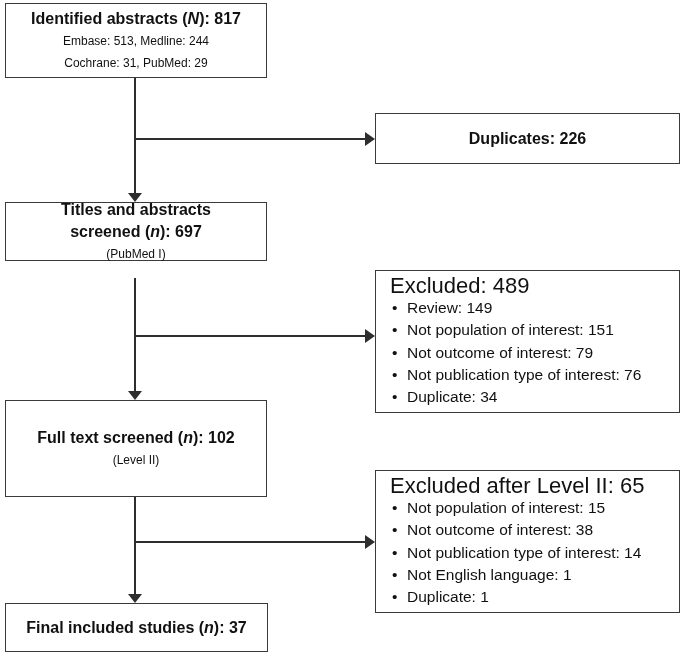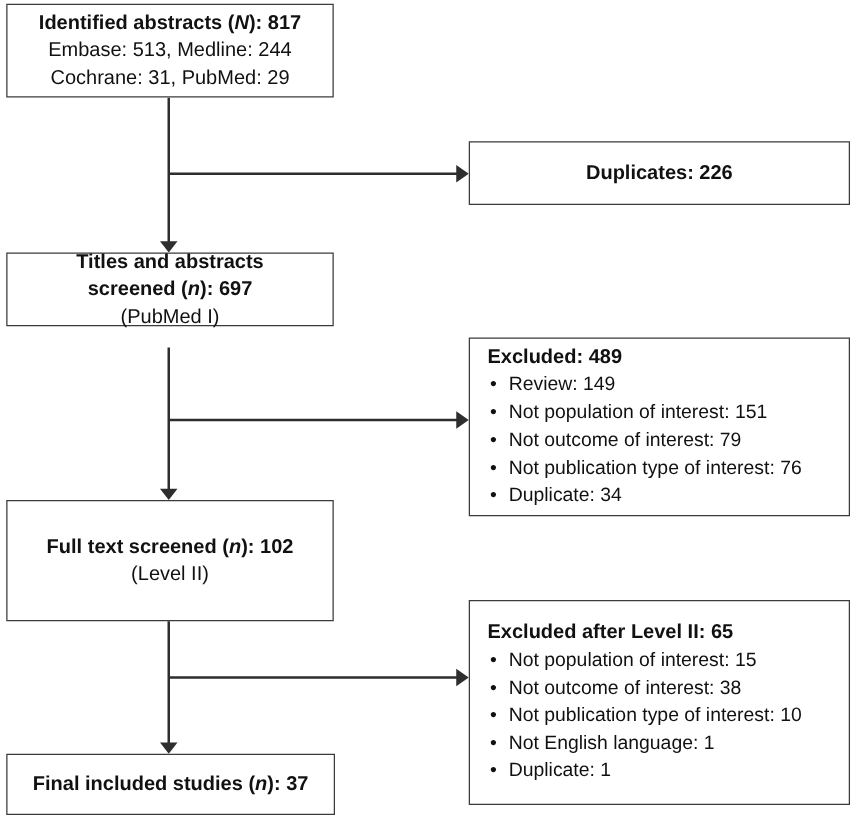--- a/index.html
+++ b/index.html
@@ -26,28 +26,28 @@
     border: 1.5px solid var(--border);
     background: var(--background);
     display: flex;
     flex-direction: column;
     justify-content: center;
   }
   .box.center { align-items: center; text-align: center; }
   .left-col { left: 5px; width: 262px; }
   .right-col { left: 375px; width: 305px; }
   .box .title { font-weight: bold; font-size: 16px; line-height: 22px; }
-  .box .subline { font-size: 16px; line-height: 22px; text-align: center; }
+  .box .subline { font-size: 12px; line-height: 22px; text-align: center; }
   .var-italic { font-style: italic; }
   .excl {
     padding: 4px 14px;
     font-size: 15.5px;
     line-height: 22.2px;
   }
-  .excl .heading { font-weight: bold; font-size: 16px; }
+  .excl .heading { font-weight: normal; font-size: 22px; }
   .excl ul { list-style: none; }
   .excl li { position: relative; padding-left: 17px; }
   .excl li::before { content: "\2022"; position: absolute; left: 2px; }
   .vline { position: absolute; width: 2px; background: var(--line); }
   .hline { position: absolute; height: 2px; background: var(--line); }
   .arrow-down {
     position: absolute; width: 0; height: 0;
     border-left: 7px solid transparent;
     border-right: 7px solid transparent;
     border-top: 9px solid var(--line);
@@ -107,26 +107,26 @@
         <li>Not publication type of interest: 76</li>
         <li>Duplicate: 34</li>
       </ul>
   </div>
 
   <div class="box center left-col" style="top:400px; height:97px">
     <div class="title"><span>Full text screened (</span><span class="var-italic">n</span><span>): 102</span></div>
     <div class="subline">(Level II)</div>
   </div>
 
-  <div class="box right-col excl" style="top:480px; height:164px">
+  <div class="box right-col excl" style="top:470px; height:143px">
     <div class="heading">Excluded after Level II: 65</div>
     <ul>
         <li>Not population of interest: 15</li>
         <li>Not outcome of interest: 38</li>
-        <li>Not publication type of interest: 10</li>
+        <li>Not publication type of interest: 14</li>
         <li>Not English language: 1</li>
         <li>Duplicate: 1</li>
       </ul>
   </div>
 
   <div class="box center left-col" style="top:603px; height:49px; width:263px">
     <div class="title"><span>Final included studies (</span><span class="var-italic">n</span><span>): 37</span></div>
   </div>
 
 </div>

